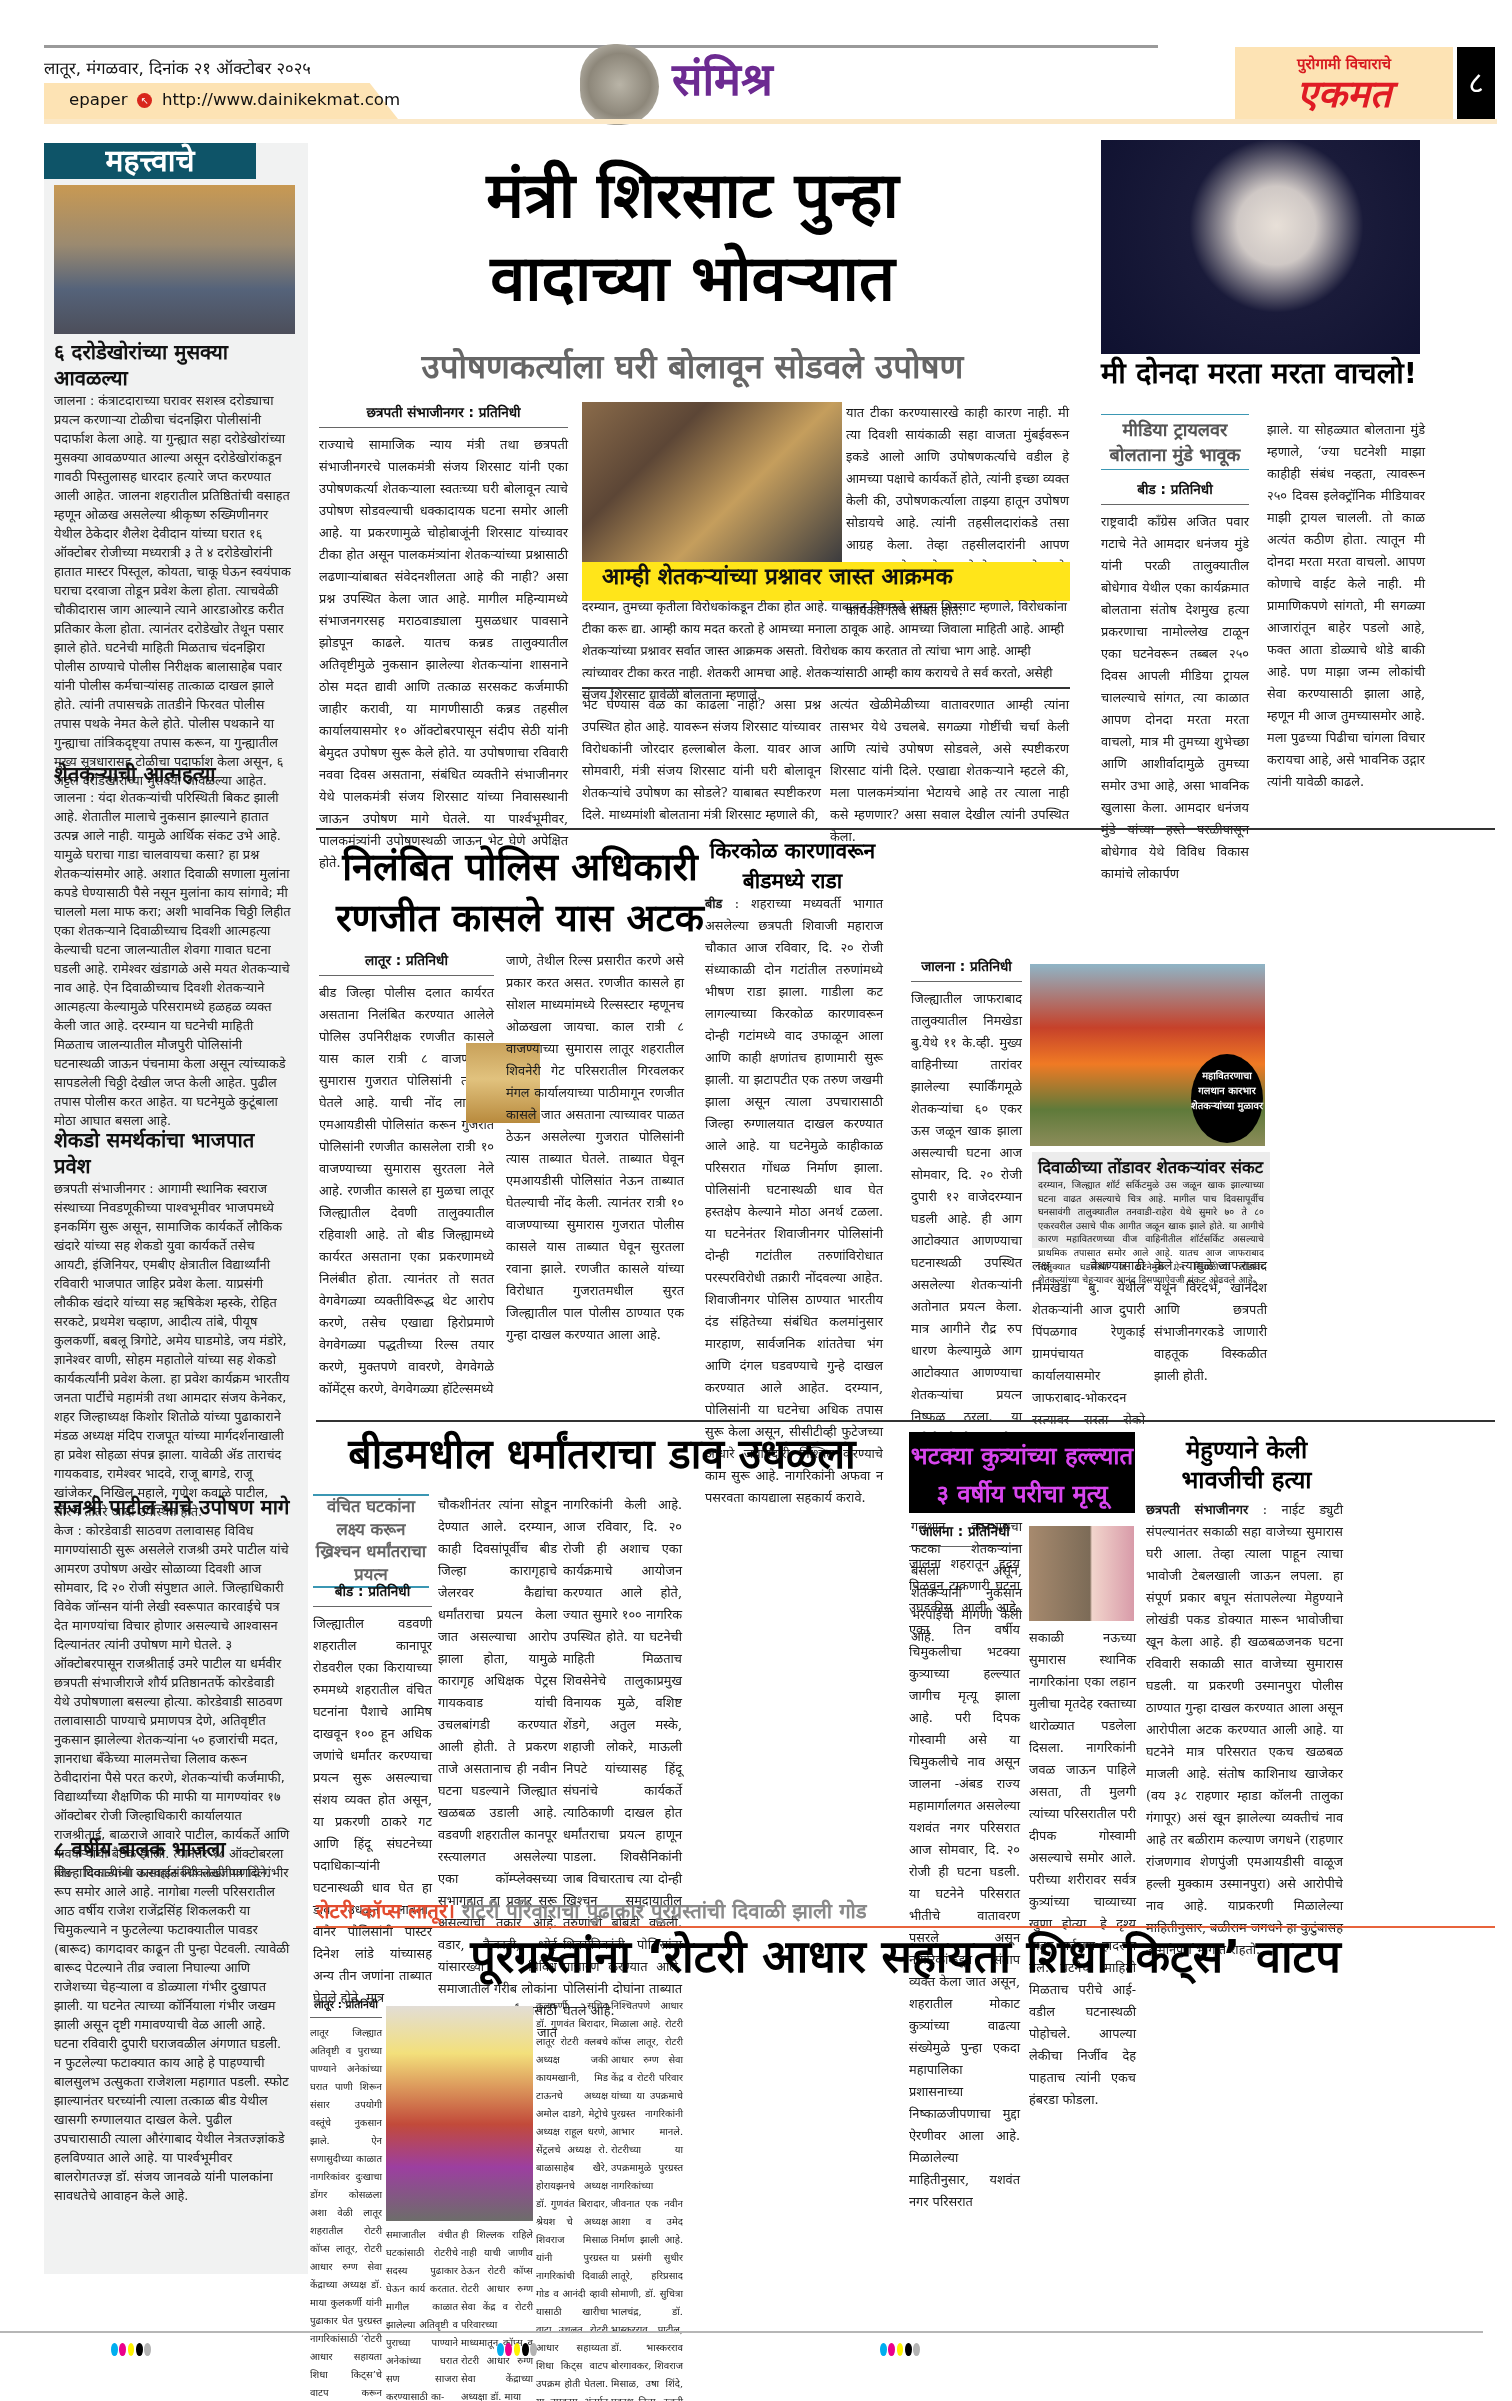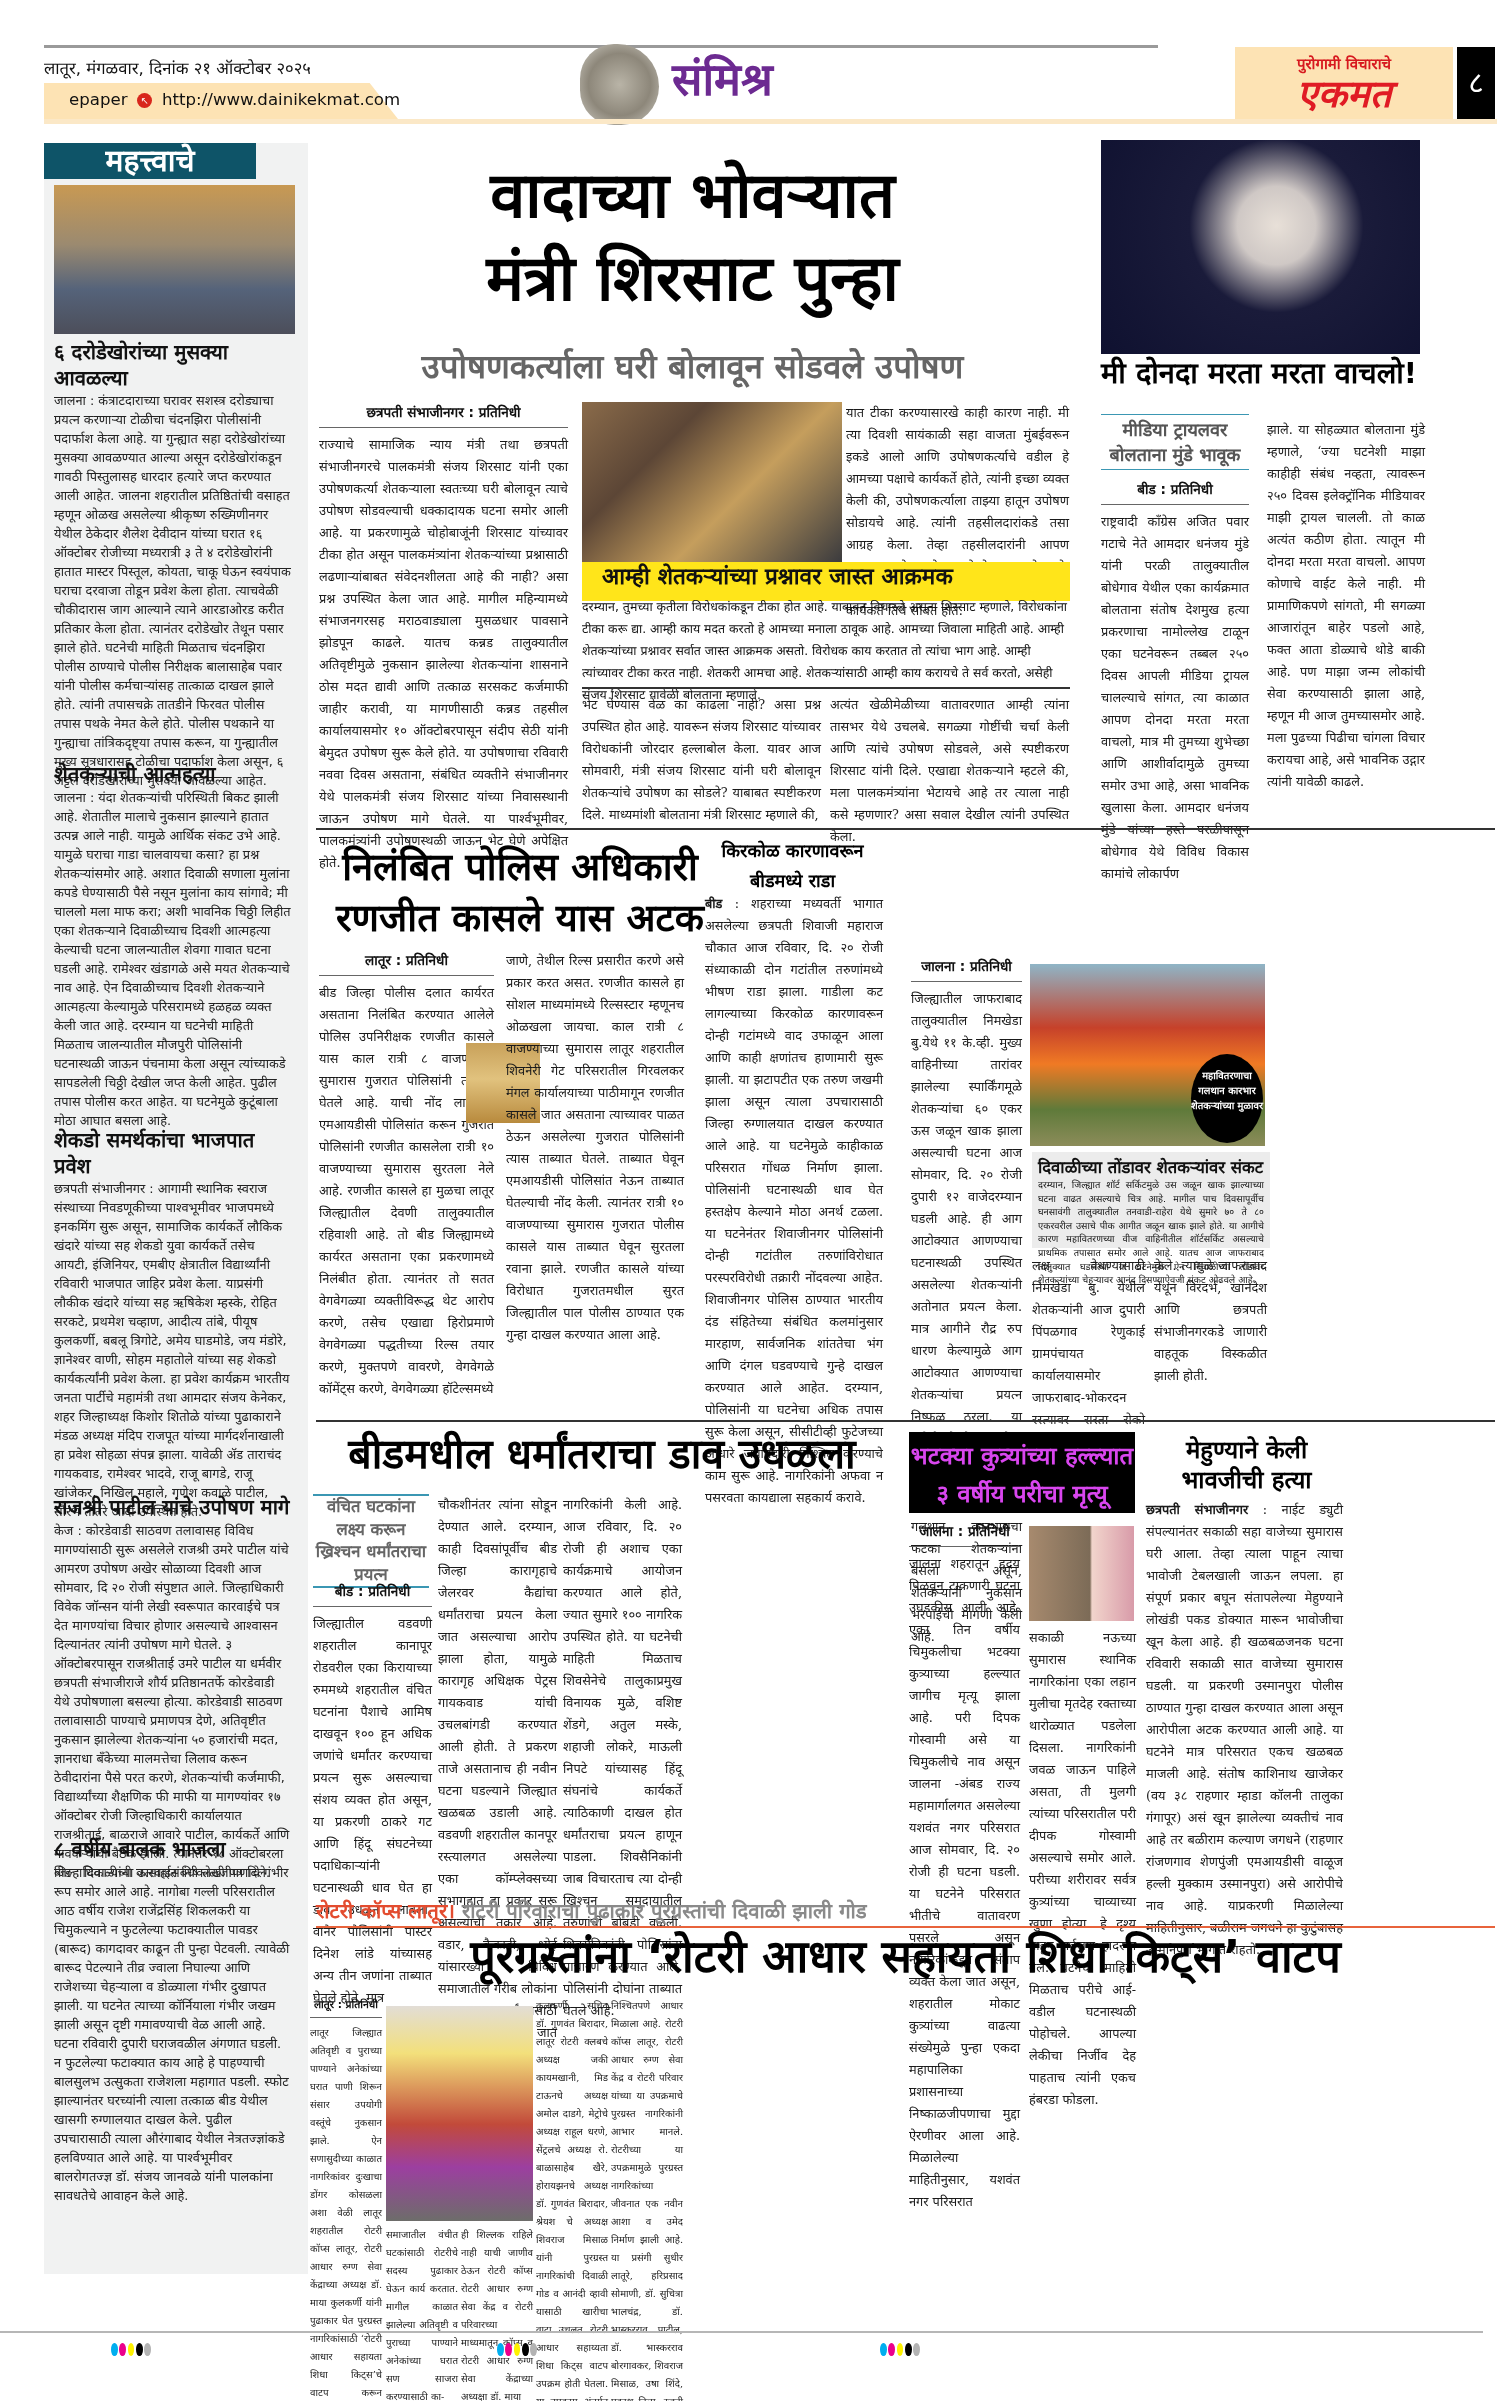--- a/index.html
+++ b/index.html
@@ -41,21 +41,21 @@
   .sep-line { height: 1.5px; background: #333; }
 
   
   .right-photo { left: 1101px; top: 140px; width: 319px; height: 214px; background: radial-gradient(circle at 55% 40%, #e8e0d8 0%, #cfc8c5 18%, #1a1b3a 40%, #0f1130 100%); }
   .right-h1 { left: 1101px; top: 358px; width: 331px; font-size: 29px; font-weight: bold; }
   .sub-box { left: 1101px; top: 414px; width: 148px; border-top: 1.5px solid #3b97b3; border-bottom: 1.5px solid #3b97b3; text-align: center; font-size: 18px; font-weight: bold; color: #555; line-height: 25.6px; padding: 1.5px 0; }
 
   
   .big-rule { left: 316px; top: 828px; width: 1179px; height: 2.3px; background: #333; }
   .s2-h1 { left: 324px; top: 842px; width: 392px; font-size: 38px; line-height: 51px; text-align: center; font-weight: bold; }
-  .kirkol-h { left: 702px; top: 836px; width: 181px; text-align: center; font-size: 18px; line-height: 30px; font-weight: bold; }
+  .kirkol-h { left: 702px; top: 836px; width: 181px; text-align: center; font-size: 21px; line-height: 30px; font-weight: bold; }
   .nim-h { left: 950px; top: 836px; width: 512px; text-align: center; font-size: 44px; line-height: 63px; font-weight: bold; }
   .fire-photo { left: 1030px; top: 964px; width: 235px; height: 182px; background: linear-gradient(180deg, #8fb5c7 0%, #c6412a 35%, #f07a24 55%, #5f7a3a 80%, #8c8c5a 100%); }
   .fire-badge { left: 1191px; top: 1054px; width: 72px; height: 89px; border-radius: 50%; background: #000; color: #fff; font-size: 9.8px; font-weight: bold; text-align: center; padding-top: 13.6px; line-height: 15px; }
   .divali-box { left: 1032px; top: 1152px; width: 238px; height: 96px; background: #ececec; padding: 3px 6px; }
   .police-photo { left: 466px; top: 1043px; width: 74px; height: 80px; background: linear-gradient(180deg, #c8a15a 0%, #e1c27e 45%, #b88a3d 100%); }
 
   
   .s3-h1 { left: 316px; top: 1432px; width: 572px; text-align: center; font-size: 41px; font-weight: bold; }
   .s3-box { left: 313px; top: 1494px; width: 116px; border-top: 2.3px solid #3b97b3; border-bottom: 2.3px solid #3b97b3; text-align: center; font-size: 16.6px; font-weight: bold; color: #666; line-height: 22.6px; }
   .dog-band { left: 909px; top: 1432px; width: 226px; height: 81px; background: #000; color: #d946ef; text-align: center; font-size: 24px; font-weight: bold; line-height: 38px; padding-top: 4.5px; }
@@ -111,22 +111,22 @@
 <div class="abs left-story" style="top:1495px;">
   <h3>राजश्री पाटील यांचे उपोषण मागे</h3>
   <p>केज : कोरडेवाडी साठवण तलावासह विविध मागण्यांसाठी सुरू असलेले राजश्री उमरे पाटील यांचे आमरण उपोषण अखेर सोळाव्या दिवशी आज सोमवार, दि २० रोजी संपुष्टात आले. जिल्हाधिकारी विवेक जॉन्सन यांनी लेखी स्वरूपात कारवाईचे पत्र देत मागण्यांचा विचार होणार असल्याचे आश्वासन दिल्यानंतर त्यांनी उपोषण मागे घेतले. ३ ऑक्टोबरपासून राजश्रीताई उमरे पाटील या धर्मवीर छत्रपती संभाजीराजे शौर्य प्रतिष्ठानतर्फे कोरडेवाडी येथे उपोषणाला बसल्या होत्या. कोरडेवाडी साठवण तलावासाठी पाण्याचे प्रमाणपत्र देणे, अतिवृष्टीत नुकसान झालेल्या शेतकऱ्यांना ५० हजारांची मदत, ज्ञानराधा बँकेच्या मालमत्तेचा लिलाव करून ठेवीदारांना पैसे परत करणे, शेतकऱ्यांची कर्जमाफी, विद्यार्थ्यांच्या शैक्षणिक फी माफी या मागण्यांवर १७ ऑक्टोबर रोजी जिल्हाधिकारी कार्यालयात राजश्रीताई, बाळराजे आवारे पाटील, कार्यकर्ते आणि गावकऱ्यांची बैठक झाली. त्यानंतर १८ ऑक्टोबरला जिल्हाधिकाऱ्यांनी कारवाईसंबंधी लेखी पत्र दिले.</p>
 </div>
 <div class="abs left-story" style="top:1837px;">
   <h3>८ वर्षीय बालक भाजला</h3>
   <p>बीड : दिवाळीच्या उत्साहात निष्काळजीपणाचे गंभीर रूप समोर आले आहे. नागोबा गल्ली परिसरातील आठ वर्षीय राजेश राजेंद्रसिंह शिकलकरी या चिमुकल्याने न फुटलेल्या फटाक्यातील पावडर (बारूद) कागदावर काढून ती पुन्हा पेटवली. त्यावेळी बारूद पेटल्याने तीव्र ज्वाला निघाल्या आणि राजेशच्या चेहऱ्याला व डोळ्याला गंभीर दुखापत झाली. या घटनेत त्याच्या कॉर्नियाला गंभीर जखम झाली असून दृष्टी गमावण्याची वेळ आली आहे. घटना रविवारी दुपारी घराजवळील अंगणात घडली. न फुटलेल्या फटाक्यात काय आहे हे पाहण्याची बालसुलभ उत्सुकता राजेशला महागात पडली. स्फोट झाल्यानंतर घरच्यांनी त्याला तत्काळ बीड येथील खासगी रुग्णालयात दाखल केले. पुढील उपचारासाठी त्याला औरंगाबाद येथील नेत्रतज्ज्ञांकडे हलविण्यात आले आहे. या पार्श्वभूमीवर बालरोगतज्ज्ञ डॉ. संजय जानवळे यांनी पालकांना सावधतेचे आवाहन केले आहे.</p>
 </div>
 
 <div class="abs main-h1 hl">
+  <div>मंत्री शिरसाट पुन्हा</div>
   <div>वादाच्या भोवऱ्यात</div>
-  <div>मंत्री शिरसाट पुन्हा</div>
 </div>
 <div class="abs main-sub">उपोषणकर्त्याला घरी बोलावून सोडवले उपोषण</div>
 <div class="abs main-col" style="left:319px; top:402px;">
   <div class="dateline">छत्रपती संभाजीनगर : प्रतिनिधी</div>
   <p class="body-text">राज्याचे सामाजिक न्याय मंत्री तथा छत्रपती संभाजीनगरचे पालकमंत्री संजय शिरसाट यांनी एका उपोषणकर्त्या शेतकऱ्याला स्वतःच्या घरी बोलावून त्याचे उपोषण सोडवल्याची धक्कादायक घटना समोर आली आहे. या प्रकरणामुळे चोहोबाजूंनी शिरसाट यांच्यावर टीका होत असून पालकमंत्र्यांना शेतकऱ्यांच्या प्रश्नासाठी लढणाऱ्यांबाबत संवेदनशीलता आहे की नाही? असा प्रश्न उपस्थित केला जात आहे. मागील महिन्यामध्ये संभाजनगरसह मराठवाड्याला मुसळधार पावसाने झोडपून काढले. यातच कन्नड तालुक्यातील अतिवृष्टीमुळे नुकसान झालेल्या शेतकऱ्यांना शासनाने ठोस मदत द्यावी आणि तत्काळ सरसकट कर्जमाफी जाहीर करावी, या मागणीसाठी कन्नड तहसील कार्यालयासमोर १० ऑक्टोबरपासून संदीप सेठी यांनी बेमुदत उपोषण सुरू केले होते. या उपोषणाचा रविवारी नववा दिवस असताना, संबंधित व्यक्तीने संभाजीनगर येथे पालकमंत्री संजय शिरसाट यांच्या निवासस्थानी जाऊन उपोषण मागे घेतले. या पार्श्वभूमीवर, पालकमंत्र्यांनी उपोषणस्थळी जाऊन भेट घेणे अपेक्षित होते.</p>
 </div>
 <div class="abs main-photo"></div>
 <div class="abs" style="left:846px; top:402px; width:223px;">
   <p class="body-text">यात टीका करण्यासारखे काही कारण नाही. मी त्या दिवशी सायंकाळी सहा वाजता मुंबईवरून इकडे आलो आणि उपोषणकर्त्याचे वडील हे आमच्या पक्षाचे कार्यकर्ते होते, त्यांनी इच्छा व्यक्त केली की, उपोषणकर्त्याला ताझ्या हातून उपोषण सोडायचे आहे. त्यांनी तहसीलदारांकडे तसा आग्रह केला. तेव्हा तहसीलदारांनी आपण जाऊया, असे म्हटले त्यामुळे ते माझ्याकडे आले. त्यांच्या पत्नी, त्यांच्या वहिनी आणि आमचे कार्यकर्ते तिथे सोबत होते.</p>
 </div>

